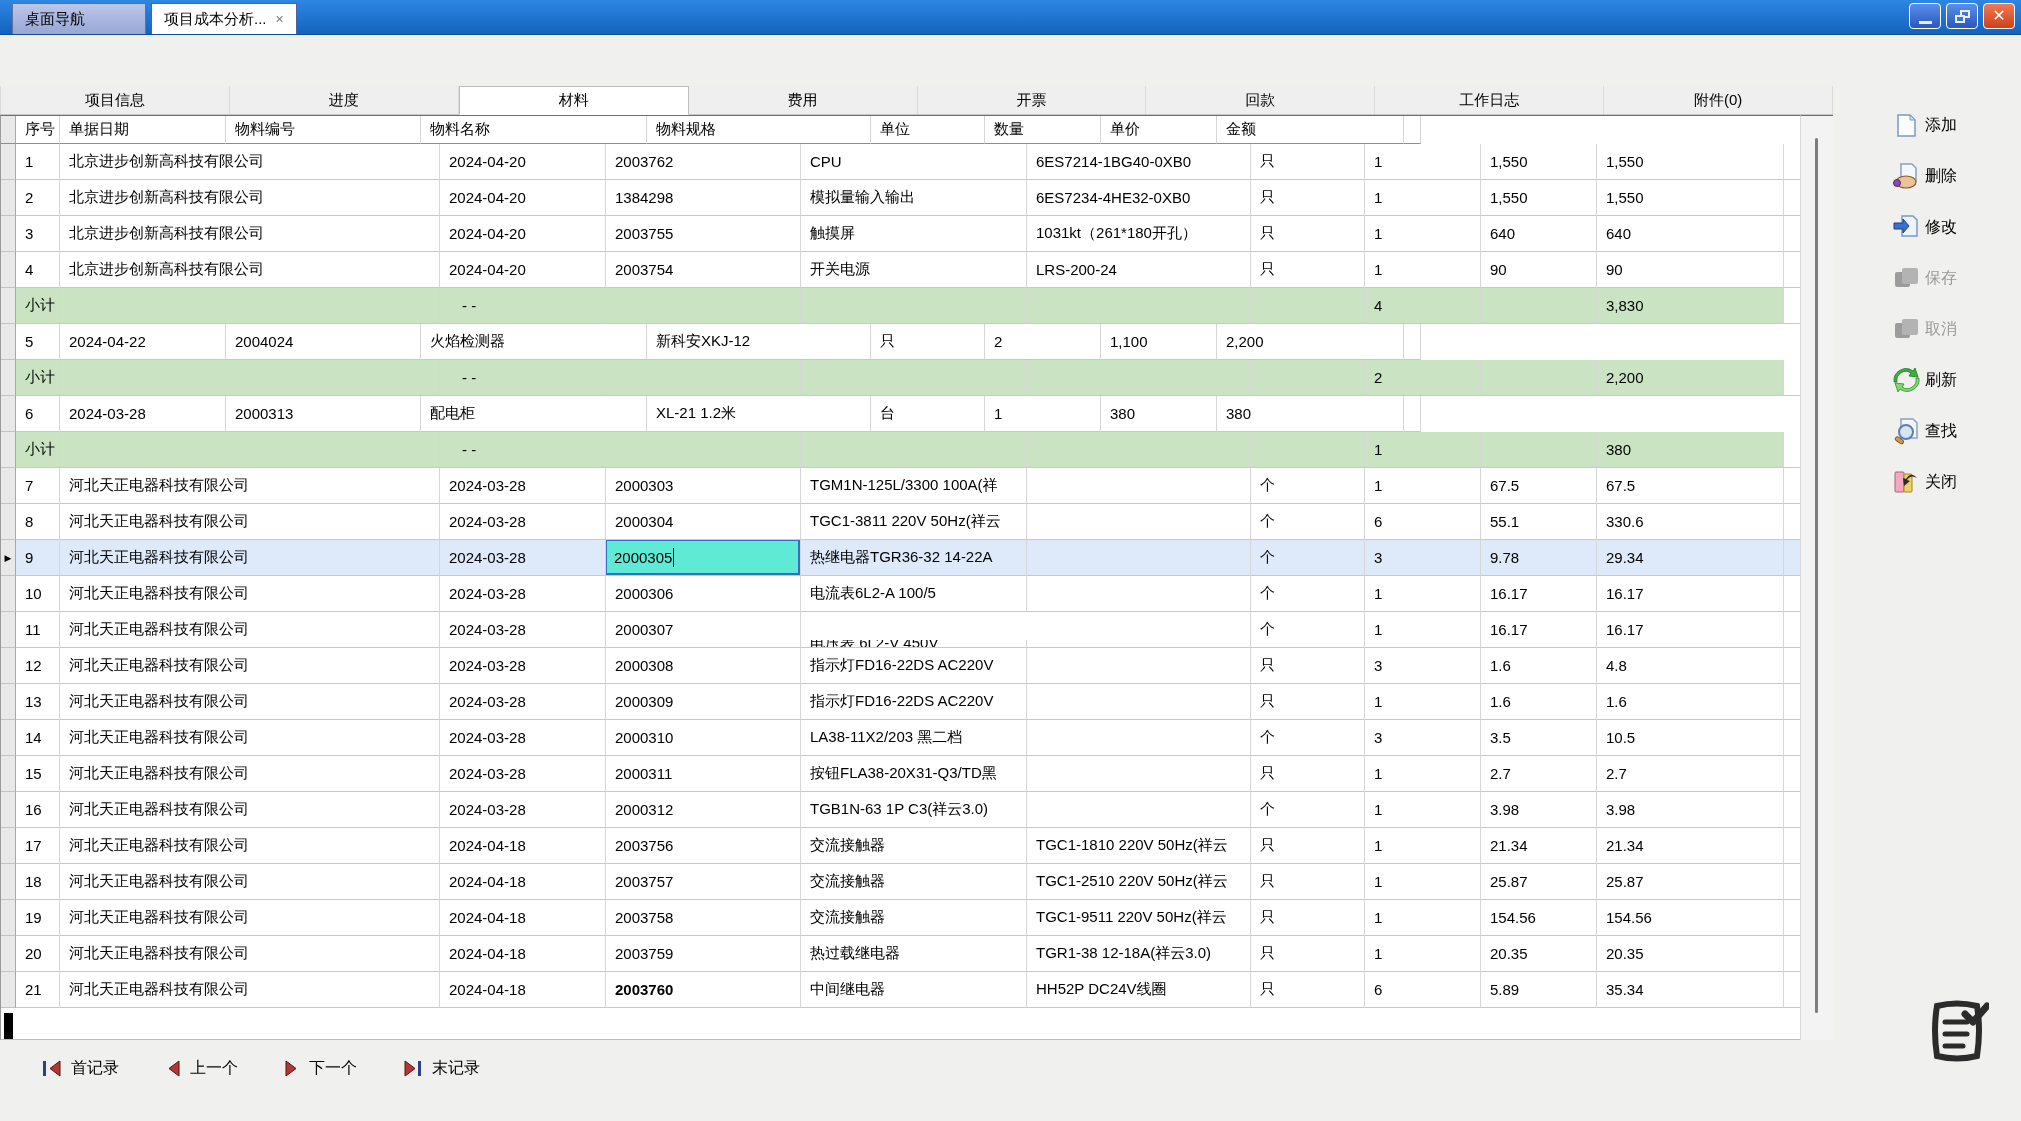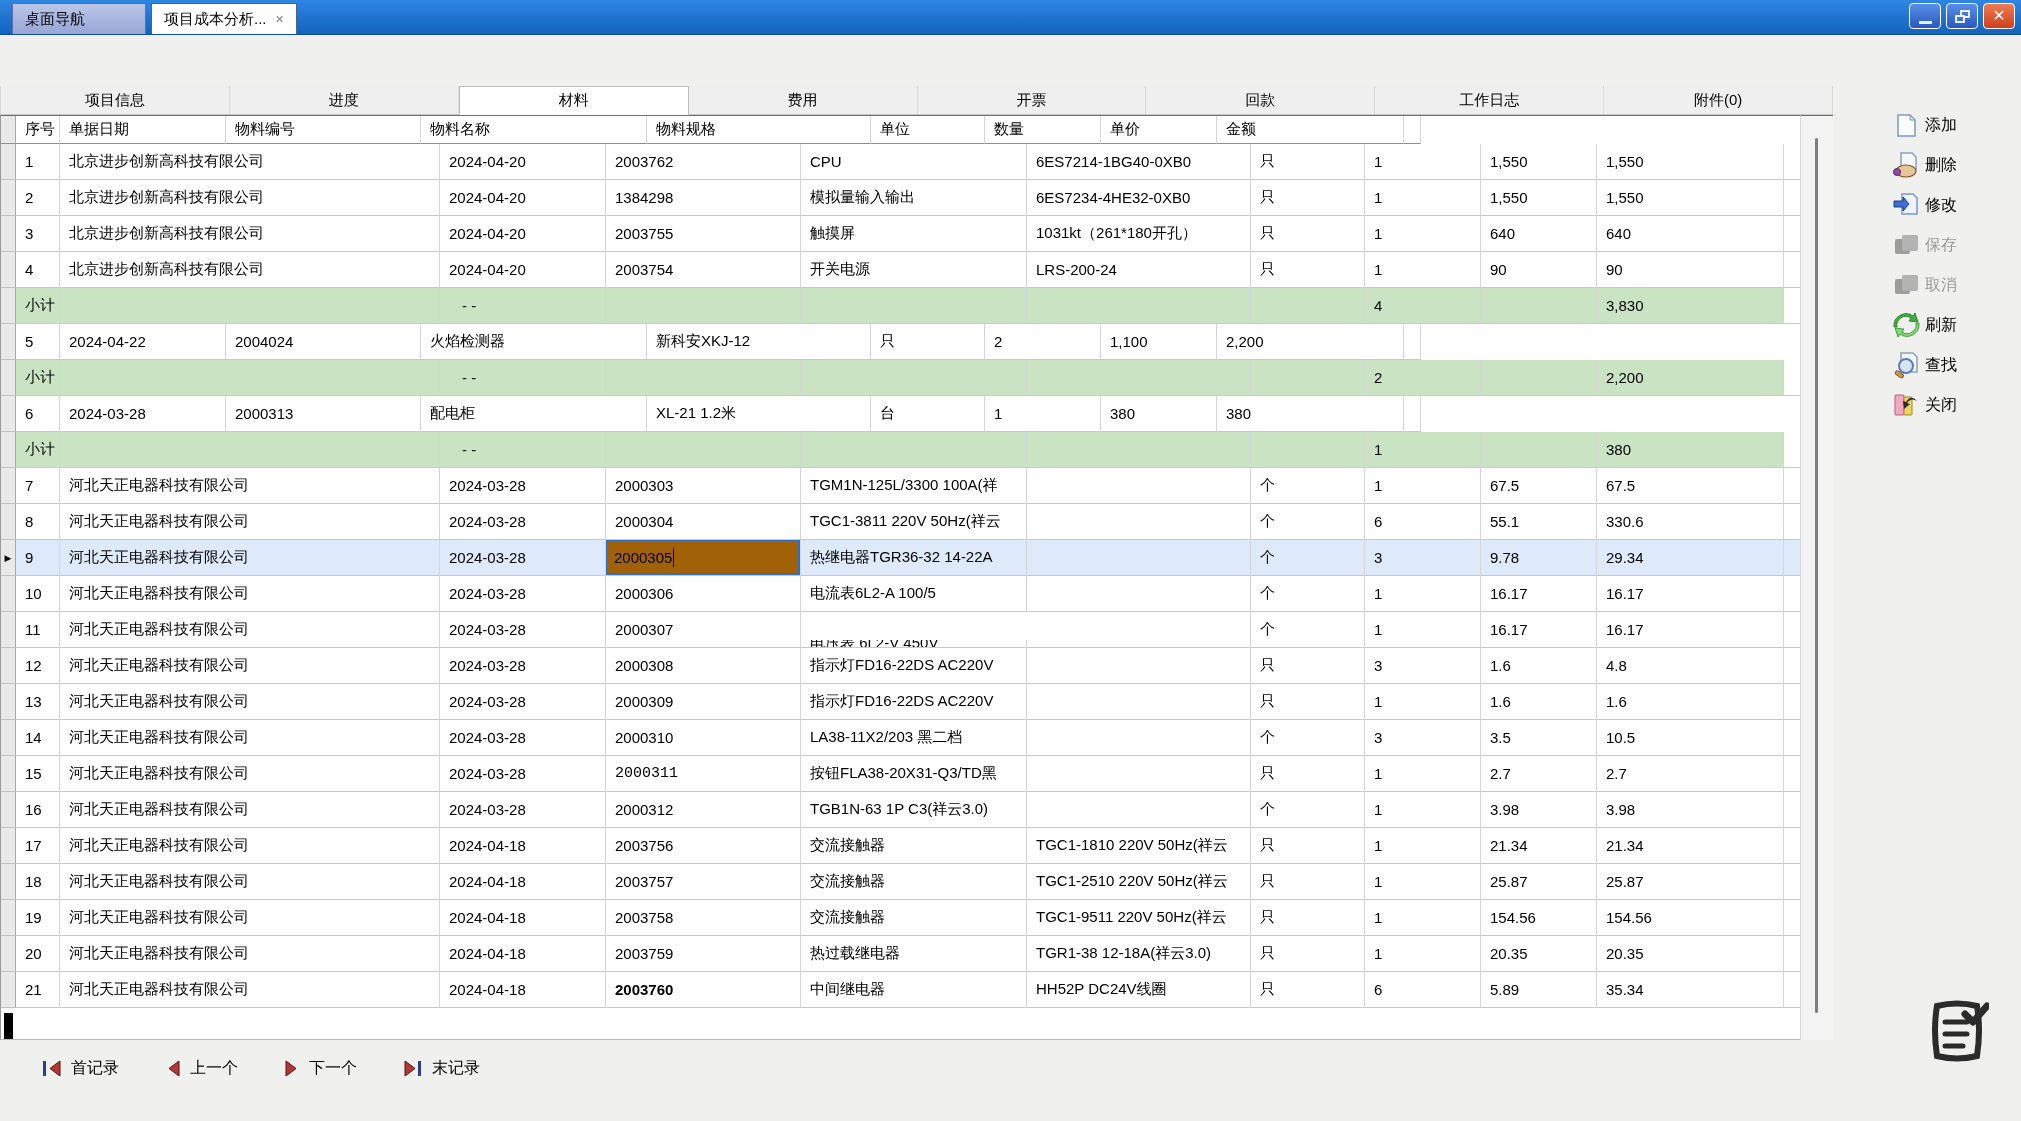--- a/index.html
+++ b/index.html
@@ -52,38 +52,38 @@
   .cells { display:flex; width:1785px; }
   .cell { border-right:1px solid #d6d6d6; border-bottom:1px solid #c9c9c9;
     font-size:15px; display:flex; align-items:center; padding-left:9px;
     overflow:hidden; white-space:nowrap; background:#fff; flex:none; position:relative; }
   .subtotal .cell { background:#c9e3c3; }
   .subtotal .cell.fill { background:#fff; }
   .cell.subdate { padding-left:22px; }
   .cells.selected { outline:2px solid #4272b8; outline-offset:-2px; }
   .cells.selected .cell { background:#dee9fa; }
   .edit-box { position:absolute; left:-1px; top:-1px; width:calc(100% + 1px);
-    height:calc(100% + 1px); background:#a16207; border:2px solid #2f6fc4;
+    height:calc(100% + 1px); background:#5eead4; border:2px solid #2f6fc4;
     display:flex; align-items:center; padding-left:7px; font-size:15px; }
   .caret { width:1px; height:19px; background:#000; margin-left:1px; }
   .new-row-caret { position:absolute; left:3px; top:897px; width:9px; height:27px; background:#000; }
 
   
   .scroll-zone { position:absolute; top:115px; left:1800px; width:33px; height:925px;
     background:#f3f3f3; border-left:1px solid #d8d8d8; border-top:1px solid #6f6f6f; }
   .vscrollbar { position:absolute; left:14px; top:22px; width:3px; height:875px;
     background:#7d7d7d; border-radius:2px; }
 
   
   .recnav { position:absolute; left:42px; top:1058px; display:flex; gap:46px; }
   .recnav-item { display:flex; align-items:center; gap:9px; font-size:16px; cursor:default; }
 
   
   .side-toolbar { position:absolute; left:1893px; top:110px; display:flex;
-    flex-direction:column; gap:10px;text-align:center; }
+    flex-direction:column; gap:21px;text-align:center; }
   .tool-btn { display:flex; align-items:center; gap:5px; height:30px; font-size:16px; cursor:default; }
   .tool-btn.disabled { color:#9a9a9a; }
 
   .memo-wrap { position:absolute; left:1925px; top:998px; }
 </style>
 </head>
 <body>
 
 <div class="titlebar">
   <div class="doc-tabs">
@@ -408,21 +408,21 @@
           <div class="cell" style="width: 187px;">10.5</div>
           <div class="cell fill" style="width: 17px;"></div>
         </div>
       </div>
       <div class="grow">
         <div class="gcell"></div>
         <div class="cells">
           <div class="cell" style="width: 44px;">15</div>
           <div class="cell" style="width: 380px;">河北天正电器科技有限公司</div>
           <div class="cell" style="width: 166px;">2024-03-28</div>
-          <div class="cell" style="width: 195px; font-family: Liberation Mono, monospace;">2000311</div>
+          <div class="cell" style="width: 195px;">2000311</div>
           <div class="cell" style="width: 226px;">按钮FLA38-20X31-Q3/TD黑</div>
           <div class="cell" style="width: 224px;"></div>
           <div class="cell" style="width: 114px;">只</div>
           <div class="cell" style="width: 116px;">1</div>
           <div class="cell" style="width: 116px;">2.7</div>
           <div class="cell" style="width: 187px;">2.7</div>
           <div class="cell fill" style="width: 17px;"></div>
         </div>
       </div>
       <div class="grow">

